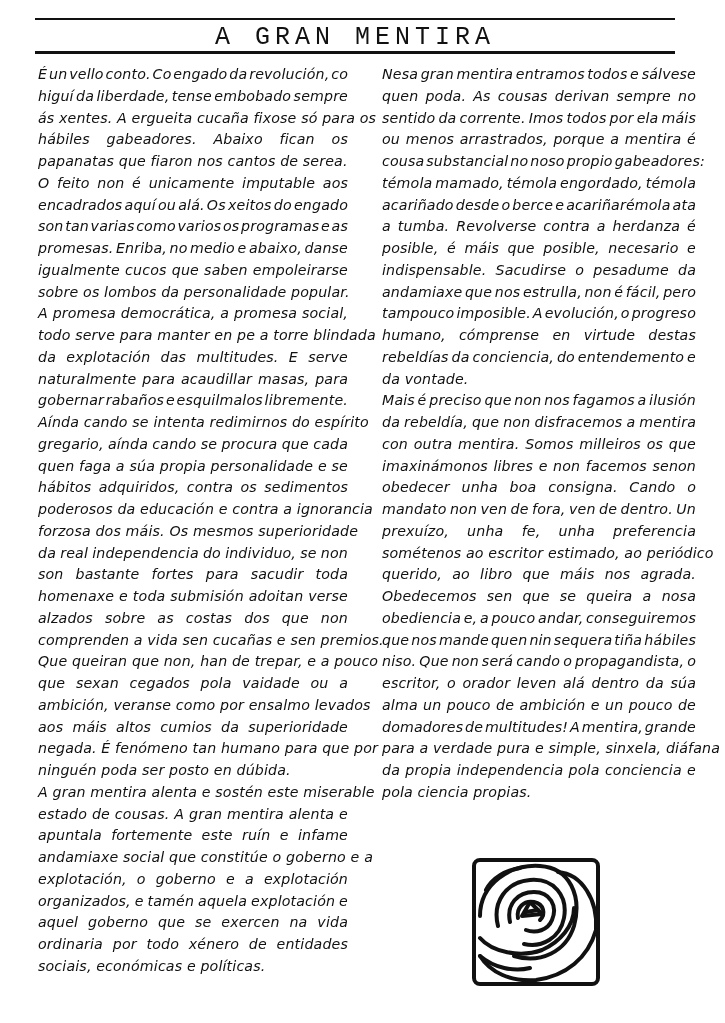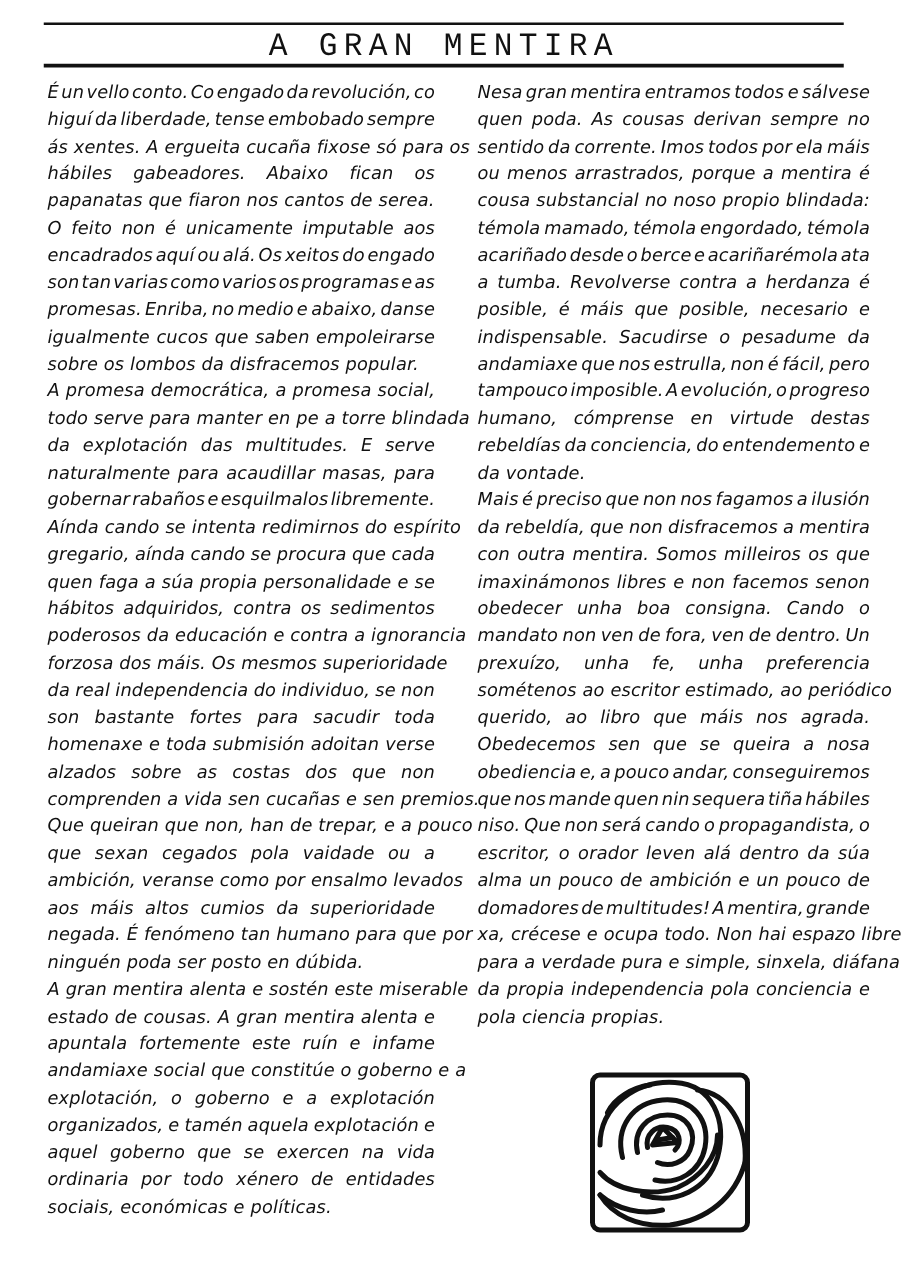--- a/index.html
+++ b/index.html
@@ -48,21 +48,21 @@
       <span class="line" style="display: block;">ás xentes. A ergueita cucaña fixose só para os</span>
       <span class="line" style="display: block; word-spacing: 0px;">hábiles gabeadores. Abaixo fican os</span>
       <span class="line last" style="display: block;">papanatas que fiaron nos cantos de serea.</span>
     </div>
     <div>
       <span class="line" style="display: block; word-spacing: 0px;">O feito non é unicamente imputable aos</span>
       <span class="line" style="display: block; word-spacing: -2.43527px;">encadrados aquí ou alá. Os xeitos do engado</span>
       <span class="line" style="display: block; word-spacing: -2.96289px;">son tan varias como varios os programas e as</span>
       <span class="line" style="display: block; word-spacing: -2.11198px;">promesas. Enriba, no medio e abaixo, danse</span>
       <span class="line" style="display: block; word-spacing: 0px;">igualmente cucos que saben empoleirarse</span>
-      <span class="line last" style="display: block;">sobre os lombos da disfracemos popular.</span>
+      <span class="line last" style="display: block;">sobre os lombos da personalidade popular.</span>
     </div>
     <div>
       <span class="line" style="display: block; word-spacing: 0px;">A promesa democrática, a promesa social,</span>
       <span class="line" style="display: block;">todo serve para manter en pe a torre blindada</span>
       <span class="line" style="display: block; word-spacing: 0px;">da explotación das multitudes. E serve</span>
       <span class="line" style="display: block; word-spacing: 0px;">naturalmente para acaudillar masas, para</span>
       <span class="line" style="display: block; word-spacing: -2.86328px;">gobernar rabaños e esquilmalos libremente.</span>
       <span class="line" style="display: block;">Aínda cando se intenta redimirnos do espírito</span>
       <span class="line" style="display: block; word-spacing: -0.304688px;">gregario, aínda cando se procura que cada</span>
       <span class="line" style="display: block; word-spacing: 0px;">quen faga a súa propia personalidade e se</span>
@@ -92,21 +92,21 @@
       <span class="line" style="display: block; word-spacing: 0px;">ordinaria por todo xénero de entidades</span>
       <span class="line last" style="display: block;">sociais, económicas e políticas.</span>
     </div>
   </div>
 <div class="col right" id="col-right">
     <div>
       <span class="line" style="display: block; word-spacing: -1.98698px;">Nesa gran mentira entramos todos e sálvese</span>
       <span class="line" style="display: block; word-spacing: 0px;">quen poda. As cousas derivan sempre no</span>
       <span class="line" style="display: block; word-spacing: -1.56696px;">sentido da corrente. Imos todos por ela máis</span>
       <span class="line" style="display: block; word-spacing: 0px;">ou menos arrastrados, porque a mentira é</span>
-      <span class="line" style="display: block; word-spacing: -2.67188px;">cousa substancial no noso propio blindada:</span>
+      <span class="line" style="display: block; word-spacing: -2.67188px;">cousa substancial no noso propio gabeadores:</span>
       <span class="line" style="display: block; word-spacing: -1.63281px;">témola mamado, témola engordado, témola</span>
       <span class="line" style="display: block; word-spacing: -2.58594px;">acariñado desde o berce e acariñarémola ata</span>
       <span class="line" style="display: block; word-spacing: 0px;">a tumba. Revolverse contra a herdanza é</span>
       <span class="line" style="display: block; word-spacing: 0px;">posible, é máis que posible, necesario e</span>
       <span class="line" style="display: block; word-spacing: 0px;">indispensable. Sacudirse o pesadume da</span>
       <span class="line" style="display: block; word-spacing: -2.02902px;">andamiaxe que nos estrulla, non é fácil, pero</span>
       <span class="line" style="display: block; word-spacing: -2.68438px;">tampouco imposible. A evolución, o progreso</span>
       <span class="line" style="display: block; word-spacing: 0px;">humano, cómprense en virtude destas</span>
       <span class="line" style="display: block; word-spacing: -1.72812px;">rebeldías da conciencia, do entendemento e</span>
       <span class="line last" style="display: block;">da vontade.</span>
@@ -121,21 +121,20 @@
       <span class="line" style="display: block; word-spacing: 0px;">prexuízo, unha fe, unha preferencia</span>
       <span class="line" style="display: block;">sométenos ao escritor estimado, ao periódico</span>
       <span class="line" style="display: block; word-spacing: 0px;">querido, ao libro que máis nos agrada.</span>
       <span class="line" style="display: block; word-spacing: 0px;">Obedecemos sen que se queira a nosa</span>
       <span class="line" style="display: block; word-spacing: -1.975px;">obediencia e, a pouco andar, conseguiremos</span>
       <span class="line" style="display: block; word-spacing: -2.65179px;">que nos mande quen nin sequera tiña hábiles</span>
       <span class="line" style="display: block; word-spacing: -1.61161px;">niso. Que non será cando o propagandista, o</span>
       <span class="line" style="display: block; word-spacing: 0px;">escritor, o orador leven alá dentro da súa</span>
       <span class="line" style="display: block; word-spacing: 0px;">alma un pouco de ambición e un pouco de</span>
       <span class="line" style="display: block; word-spacing: -2.82187px;">domadores de multitudes! A mentira, grande</span>
-      <span class="line" style="display: block;">xa, crécese e ocupa todo. Non hai espazo libre</span>
       <span class="line" style="display: block;">para a verdade pura e simple, sinxela, diáfana</span>
       <span class="line" style="display: block; word-spacing: 0px;">da propia independencia pola conciencia e</span>
       <span class="line last" style="display: block;">pola ciencia propias.</span>
     </div>
   </div>
 
 <div class="rose">
   <svg width="132" height="134" viewBox="0 0 132 134">
     <g fill="none" stroke="#111" stroke-width="4" stroke-linecap="round" stroke-linejoin="round">
       <rect x="4" y="4" width="124" height="124" rx="6" ry="6"></rect>

